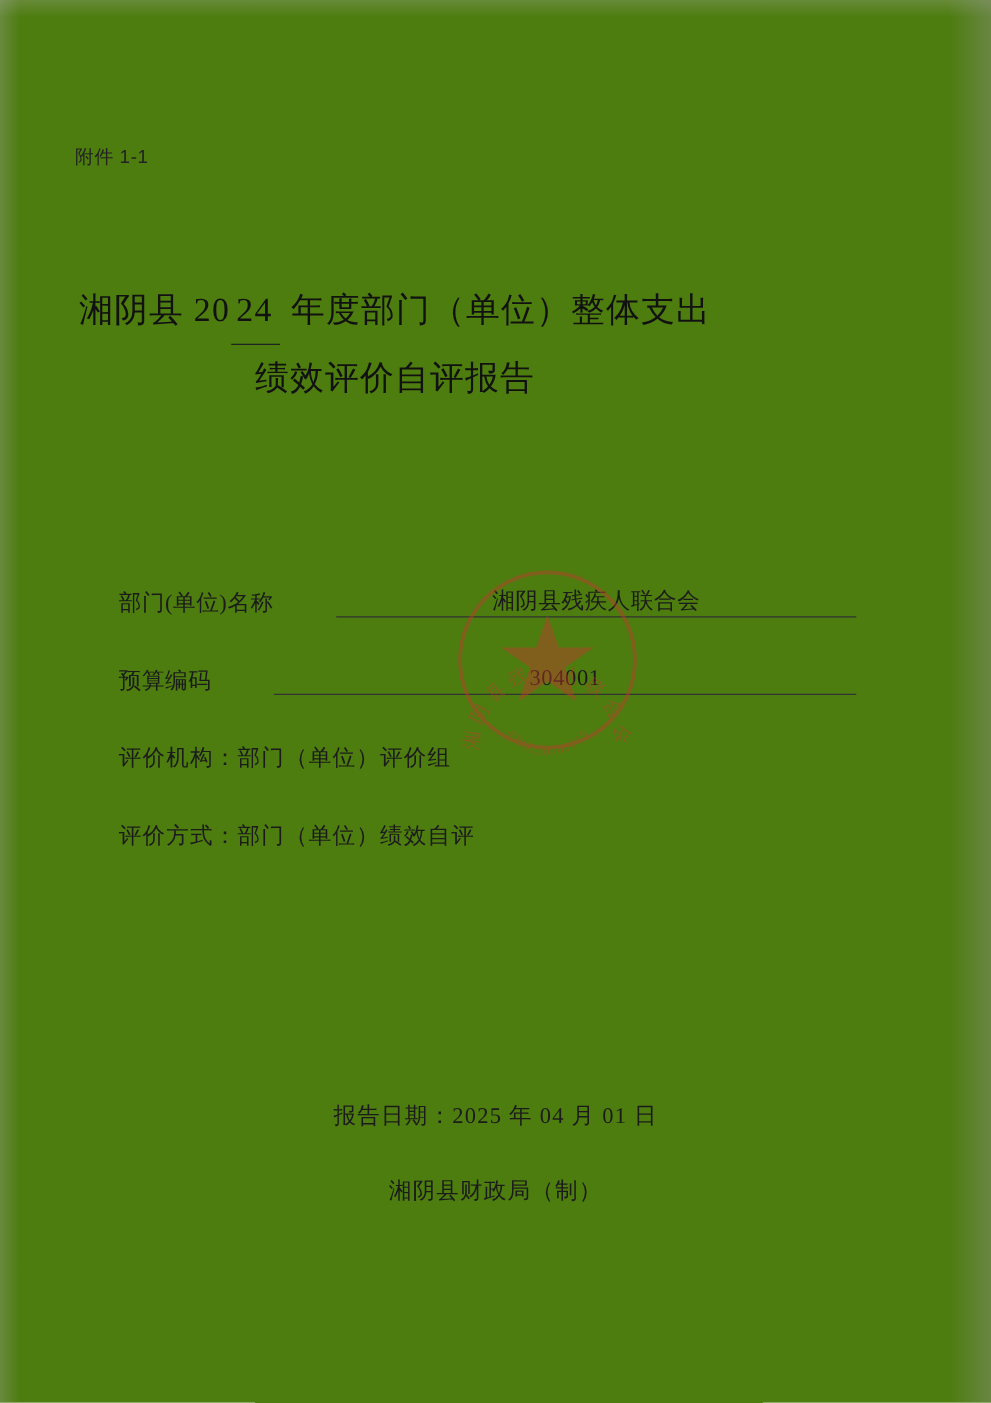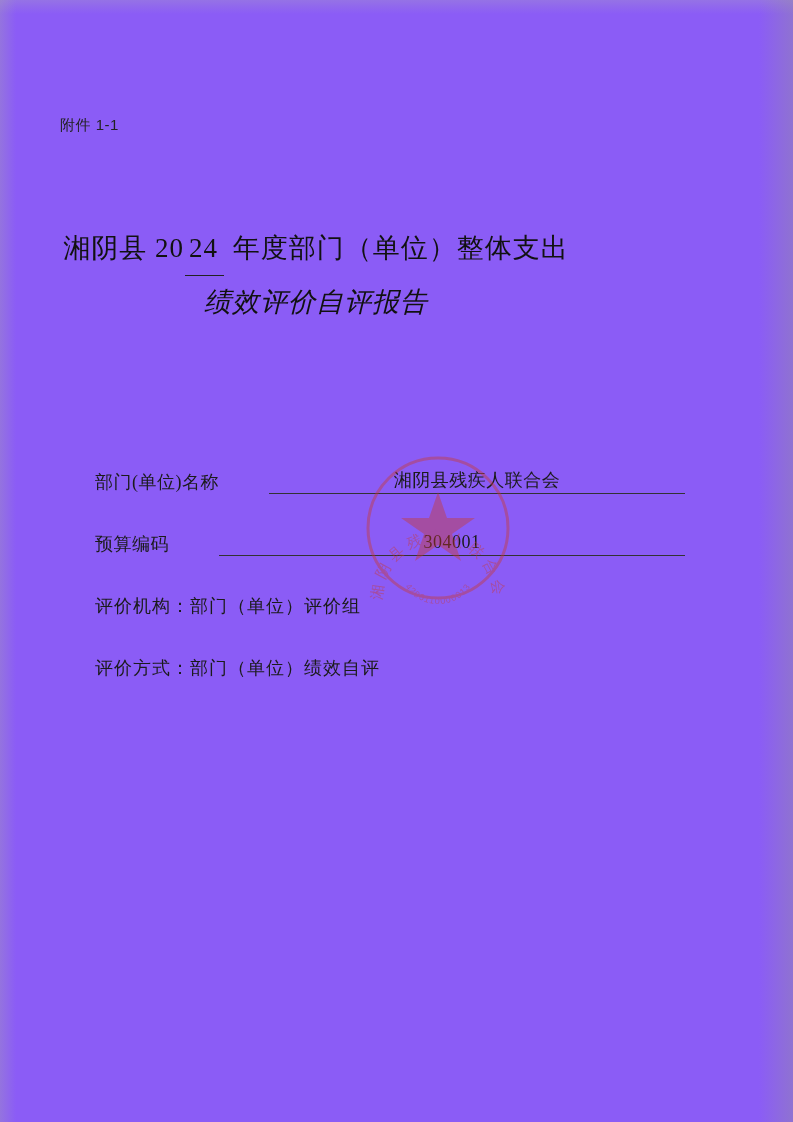--- a/index.html
+++ b/index.html
@@ -13,21 +13,21 @@
     font-family: "Liberation Serif", "DejaVu Serif", serif;
     color: #1a1a1a;
     position: relative;
     overflow: hidden;
   }
   .page {
     position: absolute;
     inset: 0;
     width: 793px;
     height: 1122px;
-    background: #8b5cf6;
+    background: #4d7c0f;
   }
   
   .scan-edge-left {
     position: absolute;
     left: 0; top: 0;
     width: 16px; height: 1122px;
     background: linear-gradient(to right, rgba(170,170,170,0.30), rgba(255,255,255,0));
     pointer-events: none;
   }
   .scan-edge-right {
@@ -66,21 +66,20 @@
     color: #111;
     line-height: 52px;
     font-family: "Liberation Serif", "DejaVu Serif", serif;
   }
   .doc-title .line1 {
     display: block;
     white-space: nowrap;
   }
   .doc-title .line2 {
     display: block;
-    font-style: italic;
   }
   .year-fill {
     display: inline-block;
     border-bottom: 1.5px solid #222;
     padding: 0 6px 1px 4px;
     margin: 0 1px;
   }
 
   .fields {
     position: absolute;
@@ -197,14 +196,18 @@
       <text font-family="'Liberation Serif', serif" font-size="15" fill="#c8392f" letter-spacing="5">
         <textPath href="#sealTop" startOffset="50%" text-anchor="middle">湘阴县残疾人联合会</textPath>
       </text>
       <path id="sealBottom" d="M 76,112 m -40,0 a 40,40 0 0,0 80,0" fill="none"></path>
       <text font-family="'Liberation Sans', sans-serif" font-size="9" fill="#c8392f" letter-spacing="1">
         <textPath href="#sealBottom" startOffset="50%" text-anchor="middle">4206110000013</textPath>
       </text>
     </svg>
   </div>
 
+  <div class="footer-block">
+    <div class="report-date">报告日期：2025 年 04 月 01 日</div>
+    <div class="issuer">湘阴县财政局（制）</div>
+  </div>
 
 </div>
 
 </body></html>

